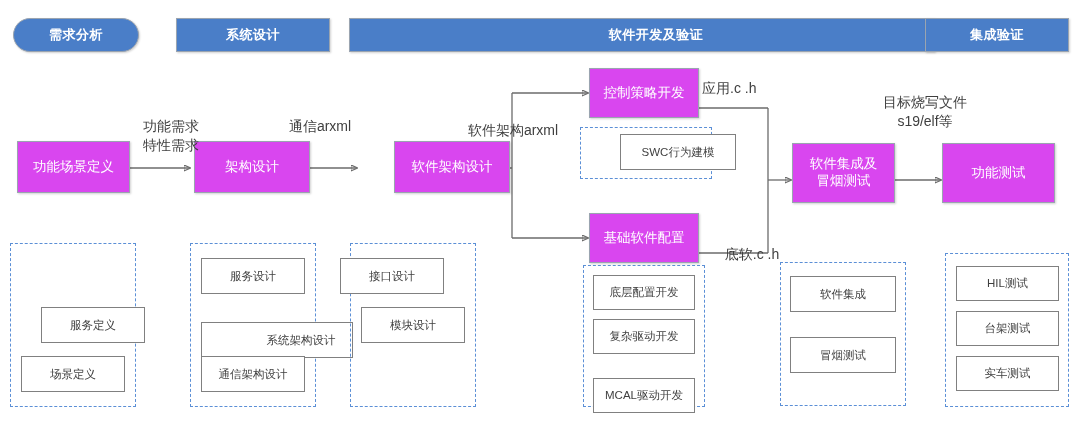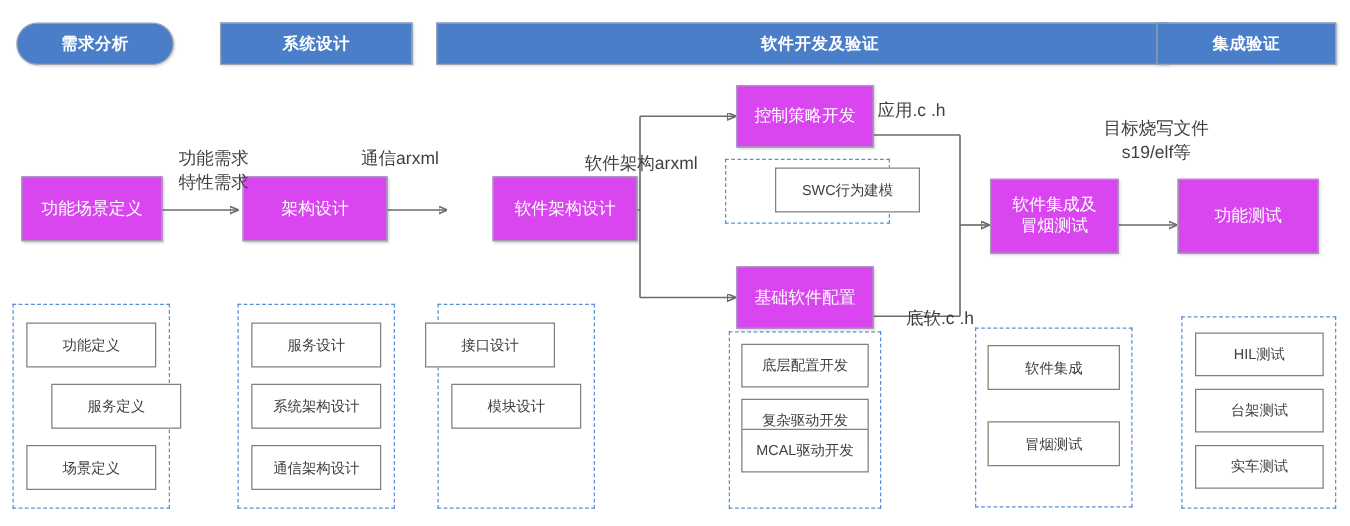--- a/index.html
+++ b/index.html
@@ -102,37 +102,36 @@
   <div class="lbl" style="left:448px;top:121px;width:130px;">软件架构arxml</div>
 
   <div class="lbl" style="left:702px;top:79px;width:90px;text-align:left;">应用.c .h</div>
 
   <div class="lbl" style="left:707px;top:245px;width:90px;text-align:center;">底软.c .h</div>
 
   <div class="lbl" style="left:862px;top:93px;width:126px;">目标烧写文件
 s19/elf等</div>
 
   <div class="dashgrp" style="left:10px;top:243px;width:124px;height:162px;"></div>
-  <div class="sbox" style="left:21px;top:258px;width:102px;height:34px;">功能定义</div>
   <div class="sbox" style="left:21px;top:307px;width:102px;height:34px;margin-left:20px;">服务定义</div>
   <div class="sbox" style="left:21px;top:356px;width:102px;height:34px;">场景定义</div>
 
   <div class="dashgrp" style="left:190px;top:243px;width:124px;height:162px;"></div>
   <div class="sbox" style="left:201px;top:258px;width:102px;height:34px;">服务设计</div>
-  <div class="sbox" style="left:201px;top:307px;width:102px;height:34px;">系统架构设计</div>
+  <div class="sbox" style="left:201px;top:322px;width:102px;height:34px;padding-left:48px;">系统架构设计</div>
   <div class="sbox" style="left:201px;top:356px;width:102px;height:34px;">通信架构设计</div>
 
   <div class="dashgrp" style="left:350px;top:243px;width:124px;height:162px;"></div>
   <div class="sbox" style="left:340px;top:258px;width:102px;height:34px;">接口设计</div>
   <div class="sbox" style="left:361px;top:307px;width:102px;height:34px;">模块设计</div>
 
   <div class="dashgrp" style="left:583px;top:265px;width:120px;height:140px;"></div>
   <div class="sbox" style="left:593px;top:275px;width:100px;height:33px;">底层配置开发</div>
   <div class="sbox" style="left:593px;top:319px;width:100px;height:33px;">复杂驱动开发</div>
-  <div class="sbox" style="left:593px;top:343px;width:100px;height:33px;">MCAL驱动开发</div>
+  <div class="sbox" style="left:593px;top:378px;width:100px;height:33px;">MCAL驱动开发</div>
 
   <div class="dashgrp" style="left:780px;top:262px;width:124px;height:142px;"></div>
   <div class="sbox" style="left:790px;top:276px;width:104px;height:34px;">软件集成</div>
   <div class="sbox" style="left:790px;top:337px;width:104px;height:34px;">冒烟测试</div>
 
   <div class="dashgrp" style="left:945px;top:253px;width:122px;height:152px;"></div>
   <div class="sbox" style="left:956px;top:266px;width:101px;height:33px;">HIL测试</div>
   <div class="sbox" style="left:956px;top:311px;width:101px;height:33px;">台架测试</div>
   <div class="sbox" style="left:956px;top:356px;width:101px;height:33px;">实车测试</div>
 

